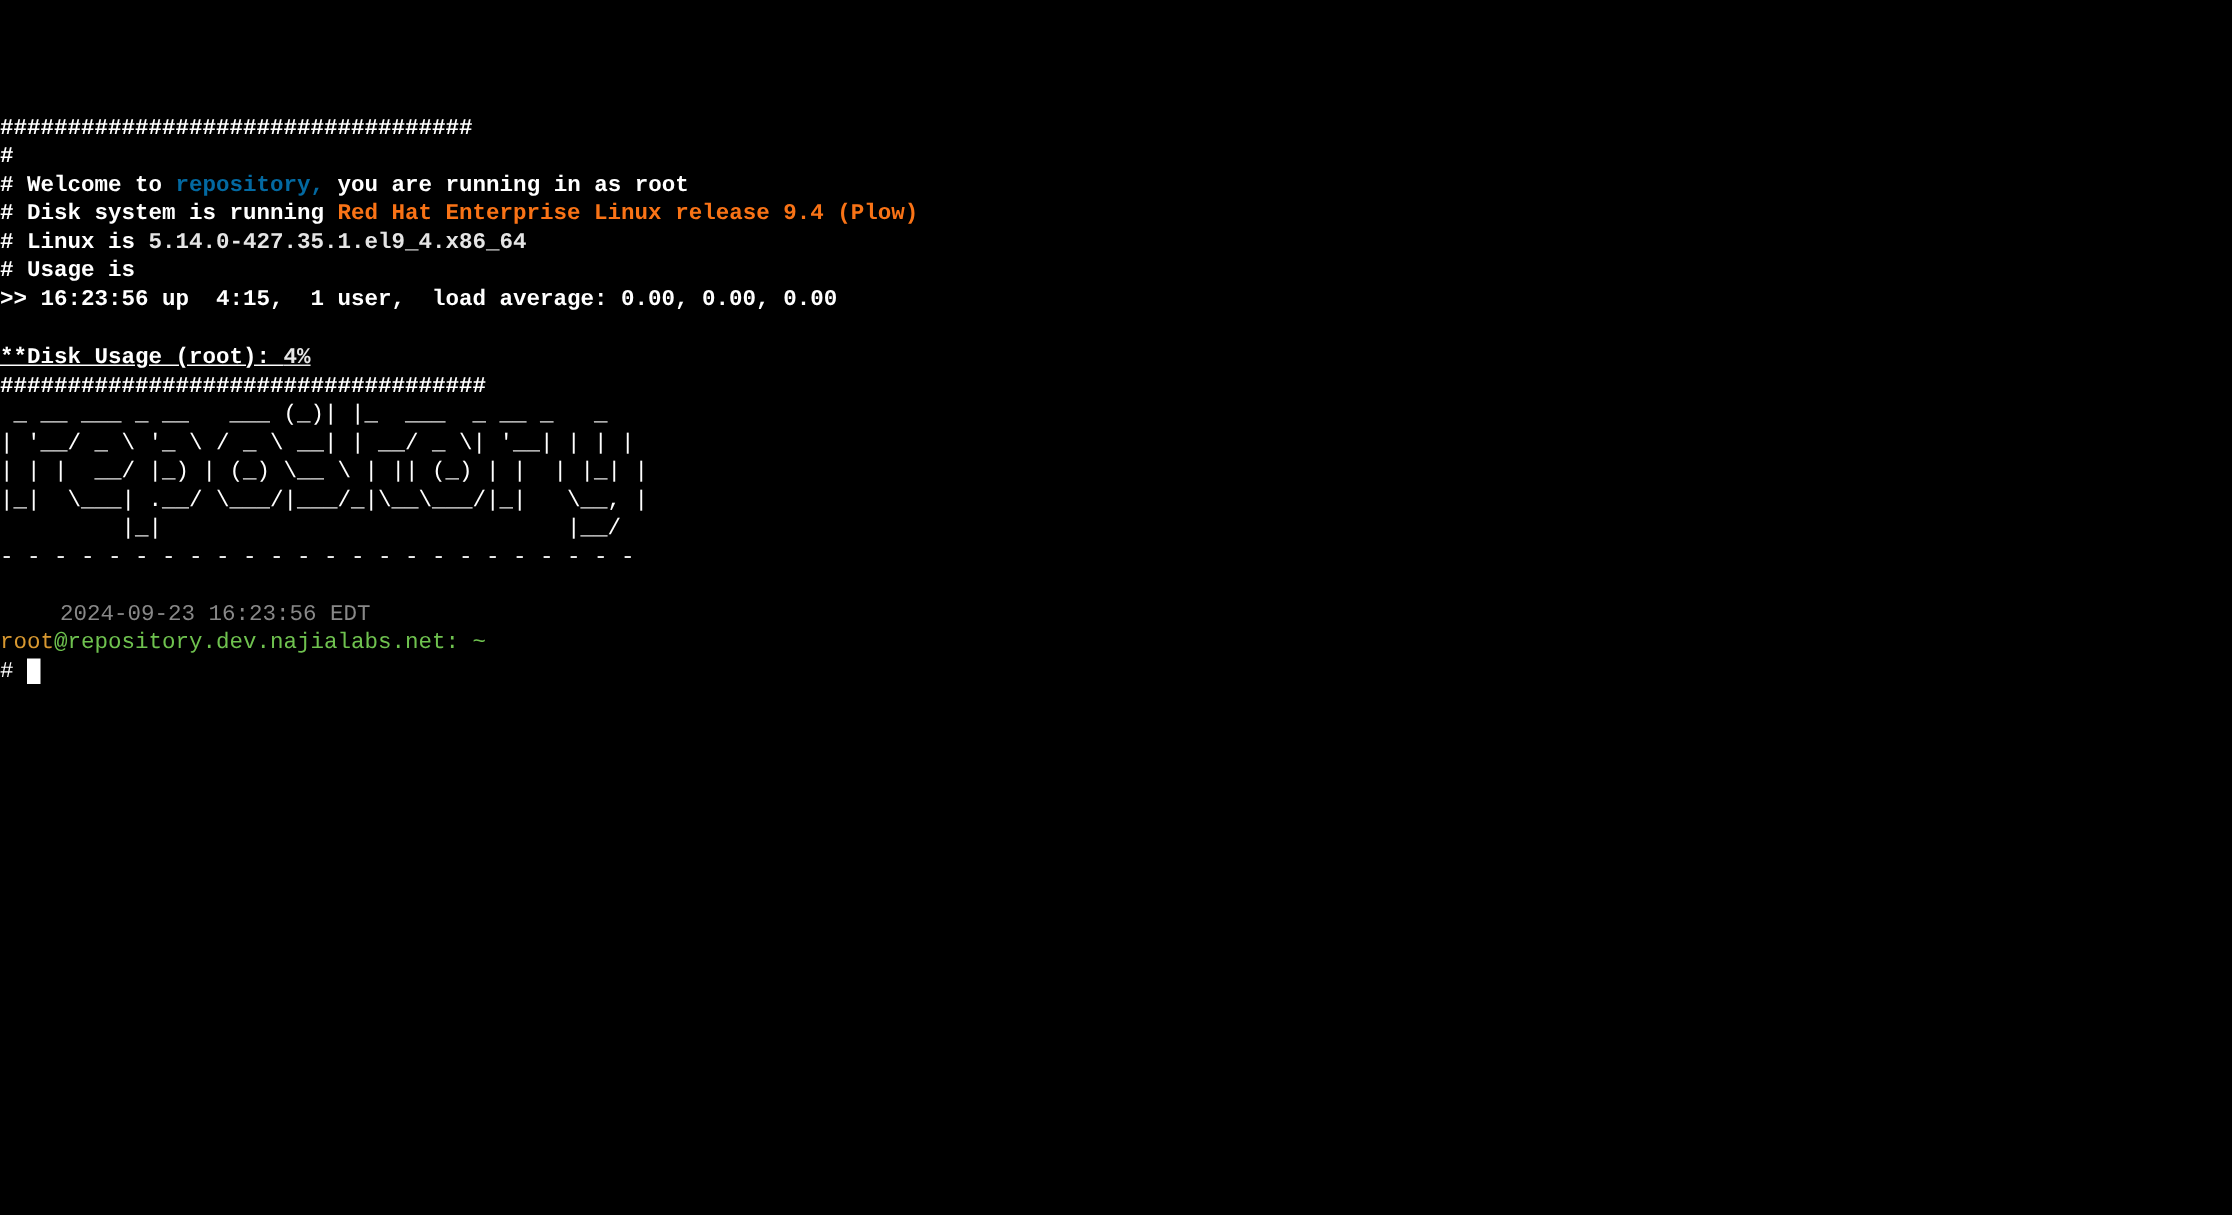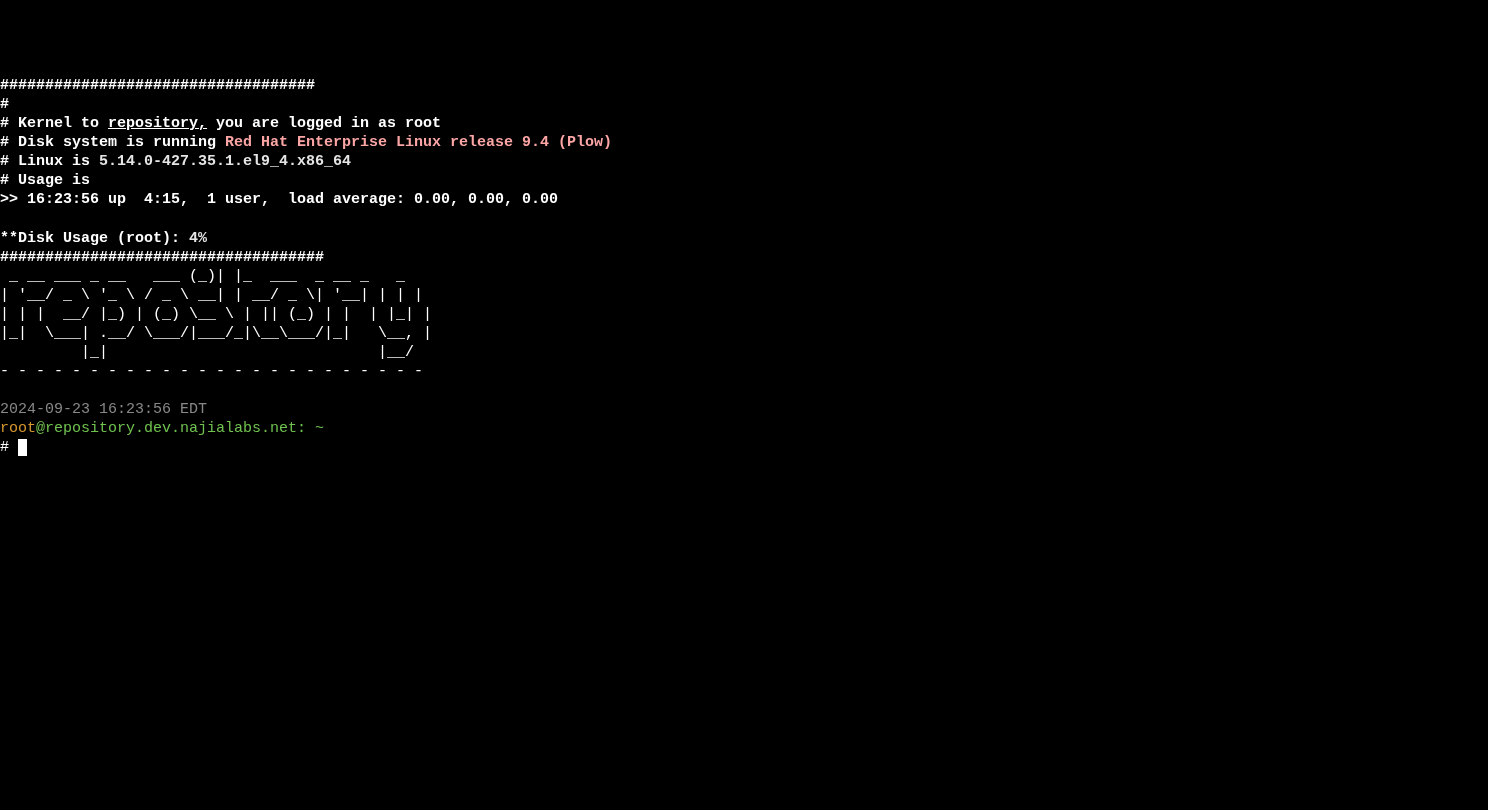--- a/index.html
+++ b/index.html
@@ -19,56 +19,57 @@
       overflow: hidden;
       white-space: pre;
     }
     .terminal {
       padding: 0;
     }
     .bold {
       font-weight: bold;
     }
     .cyan {
-      color: #ffffff;
-      text-decoration: underline;
+      color: #0369a1;
     }
     .red {
-      color: #fca5a5;
+      color: #f97316;
     }
     .yellow {
       color: #e5e5e5;
     }
     .green {
       color: #6fc24f;
     }
     .orange {
       color: #d89830;
     }
     .gray {
       color: #888888;
+      padding-left: 40px;
     }
     .underline {
+      text-decoration: underline;
     }
     .cursor {
       background: #ffffff;
       display: inline-block;
       width: 9px;
       height: 17px;
       vertical-align: text-bottom;
     }
   </style>
 </head>
 <body>
 
 
 
 <div class="terminal"><span class="bold">###################################</span>
 <span class="bold">#</span>
-<span class="bold"># Kernel to </span><span class="bold cyan">repository,</span><span class="bold"> you are logged in as </span><span class="bold">root</span>
+<span class="bold"># Welcome to </span><span class="bold cyan">repository,</span><span class="bold"> you are running in as </span><span class="bold">root</span>
 <span class="bold"># Disk system is running </span><span class="bold red">Red Hat Enterprise Linux release 9.4 (Plow)</span>
 <span class="bold"># Linux is </span><span class="bold yellow">5.14.0-427.35.1.el9_4.x86_64</span>
 <span class="bold"># Usage is</span>
 <span class="bold">&gt;&gt; 16:23:56 up  4:15,  1 user,  load average: 0.00, 0.00, 0.00</span>
 <span></span>
 <span class="bold underline">**Disk Usage (root): </span><span class="bold underline yellow">4%</span>
 <span class="bold">####################################</span>
 <span> _ __ ___ _ __   ___ (_)| |_  ___  _ __ _   _ </span>
 <span>| '__/ _ \ '_ \ / _ \ __| | __/ _ \| '__| | | |</span>
 <span>| | |  __/ |_) | (_) \__ \ | || (_) | |  | |_| |</span>

